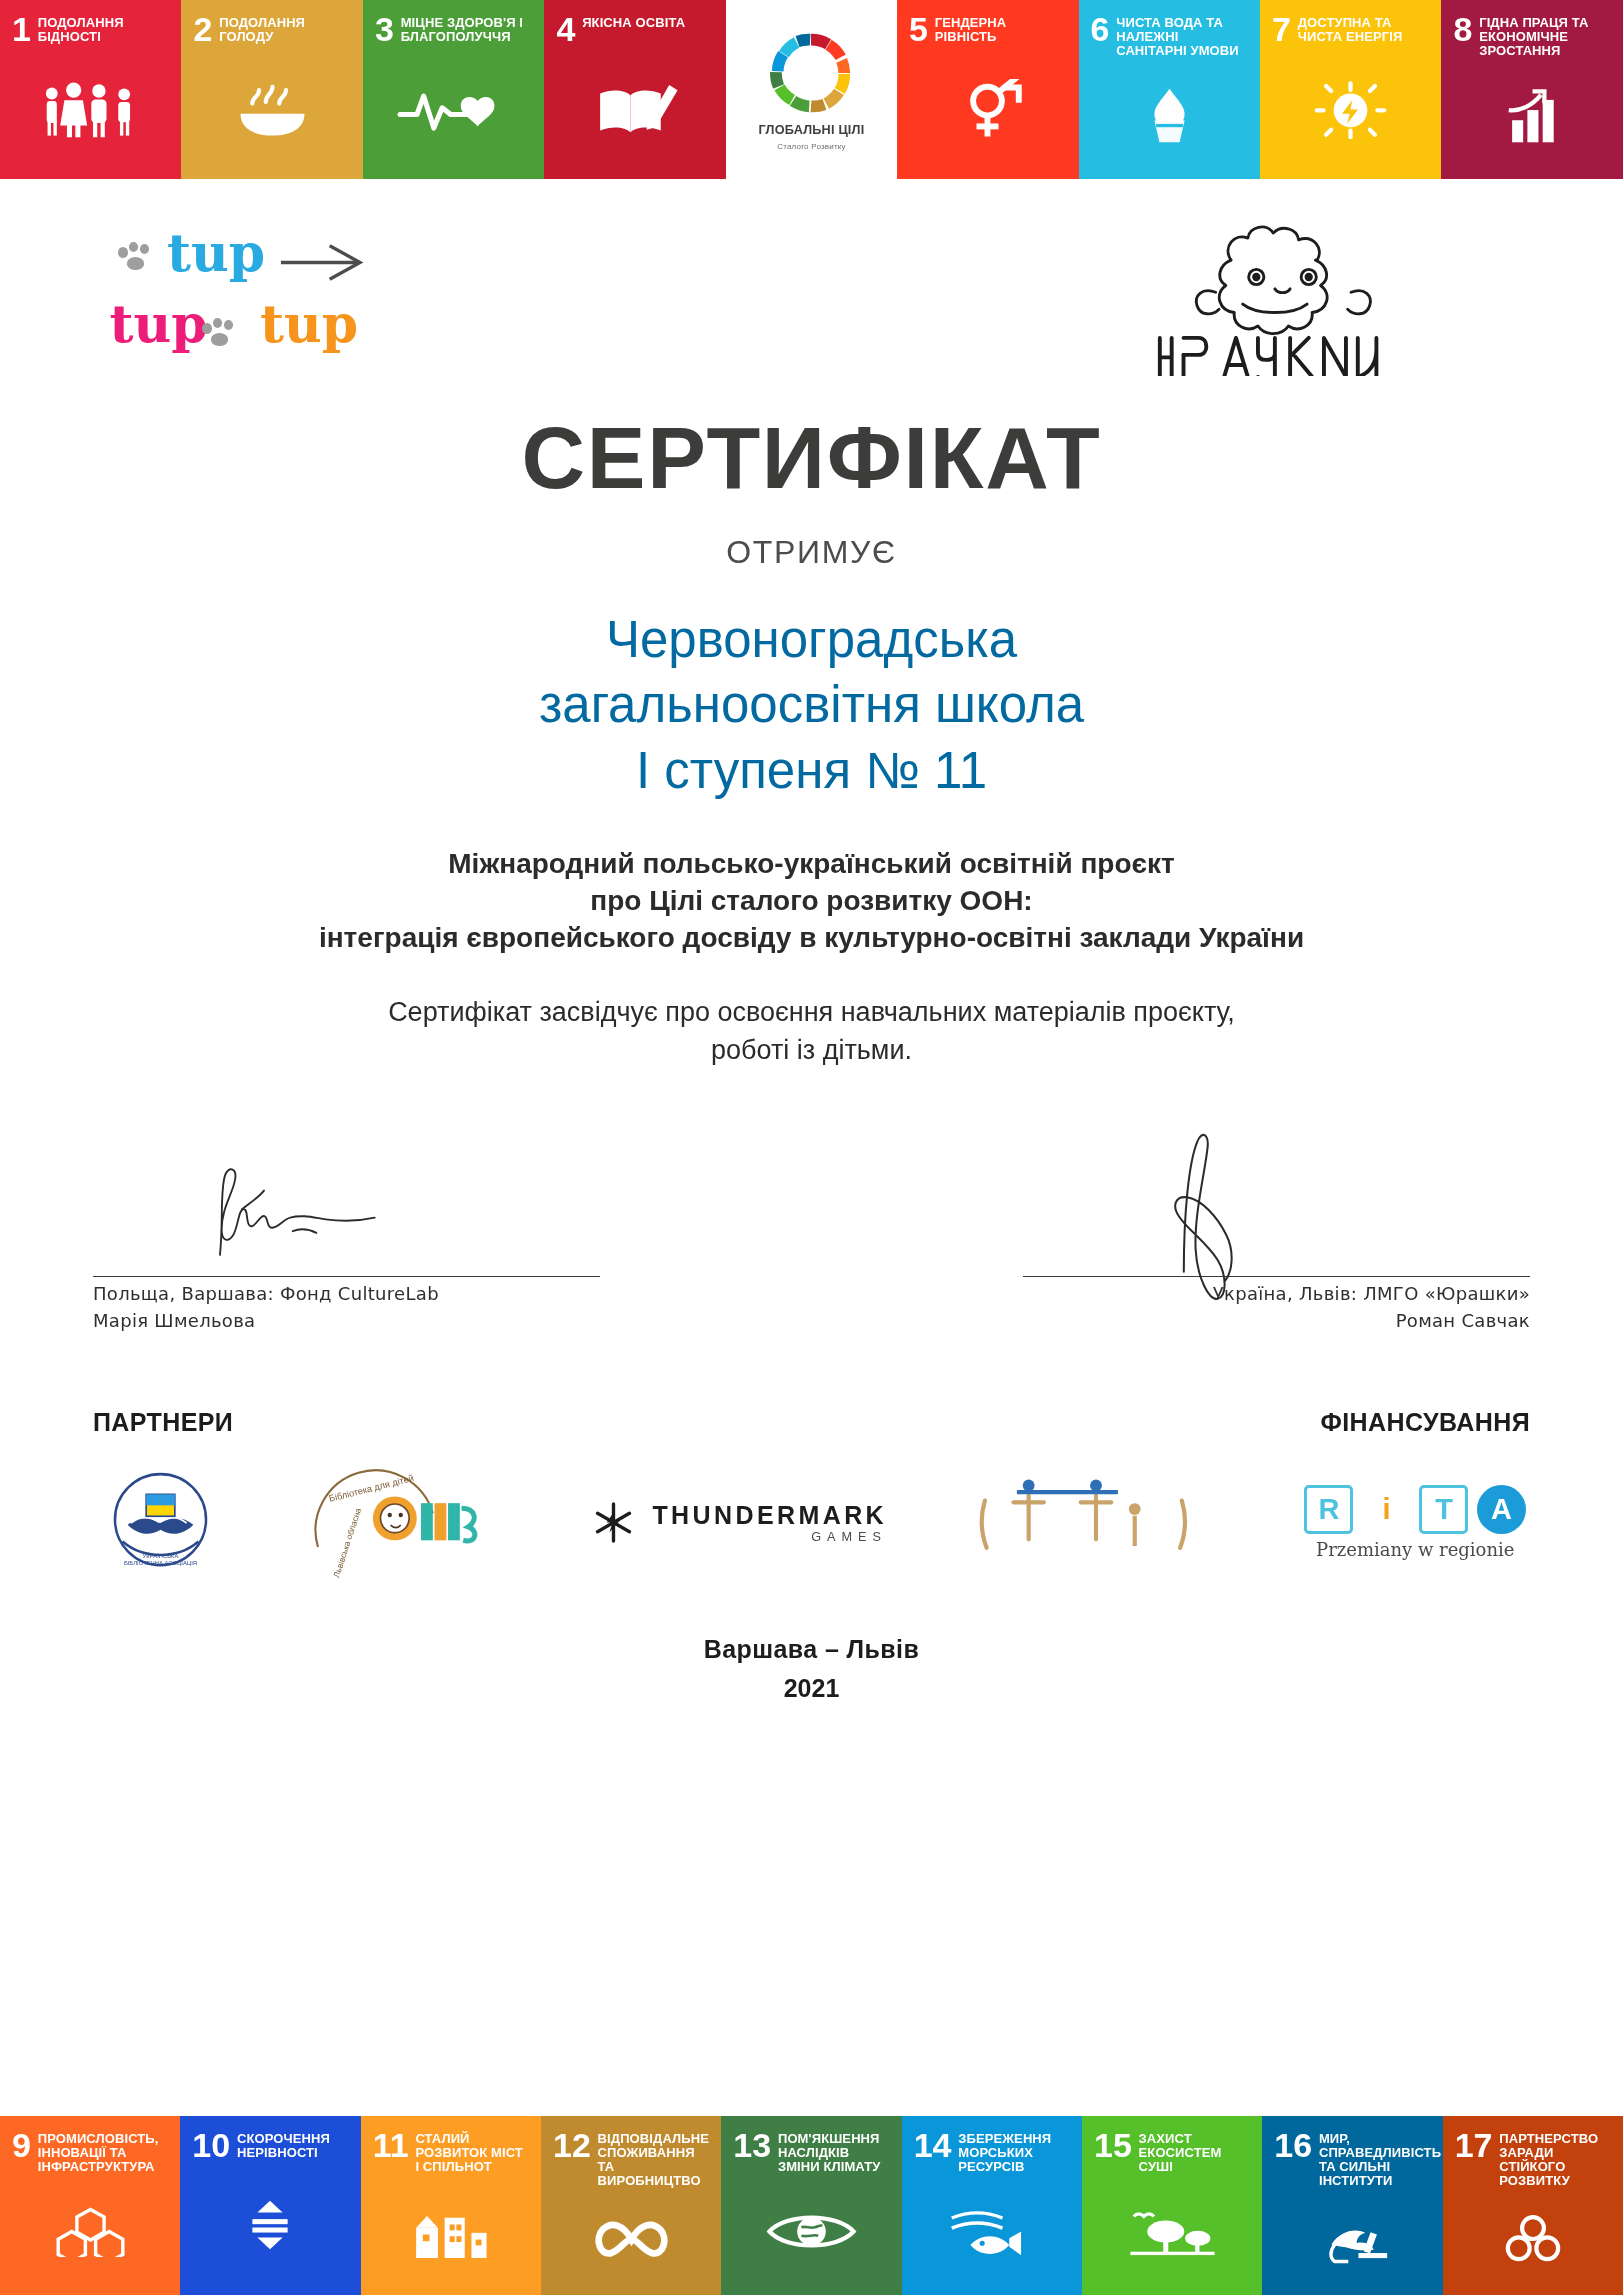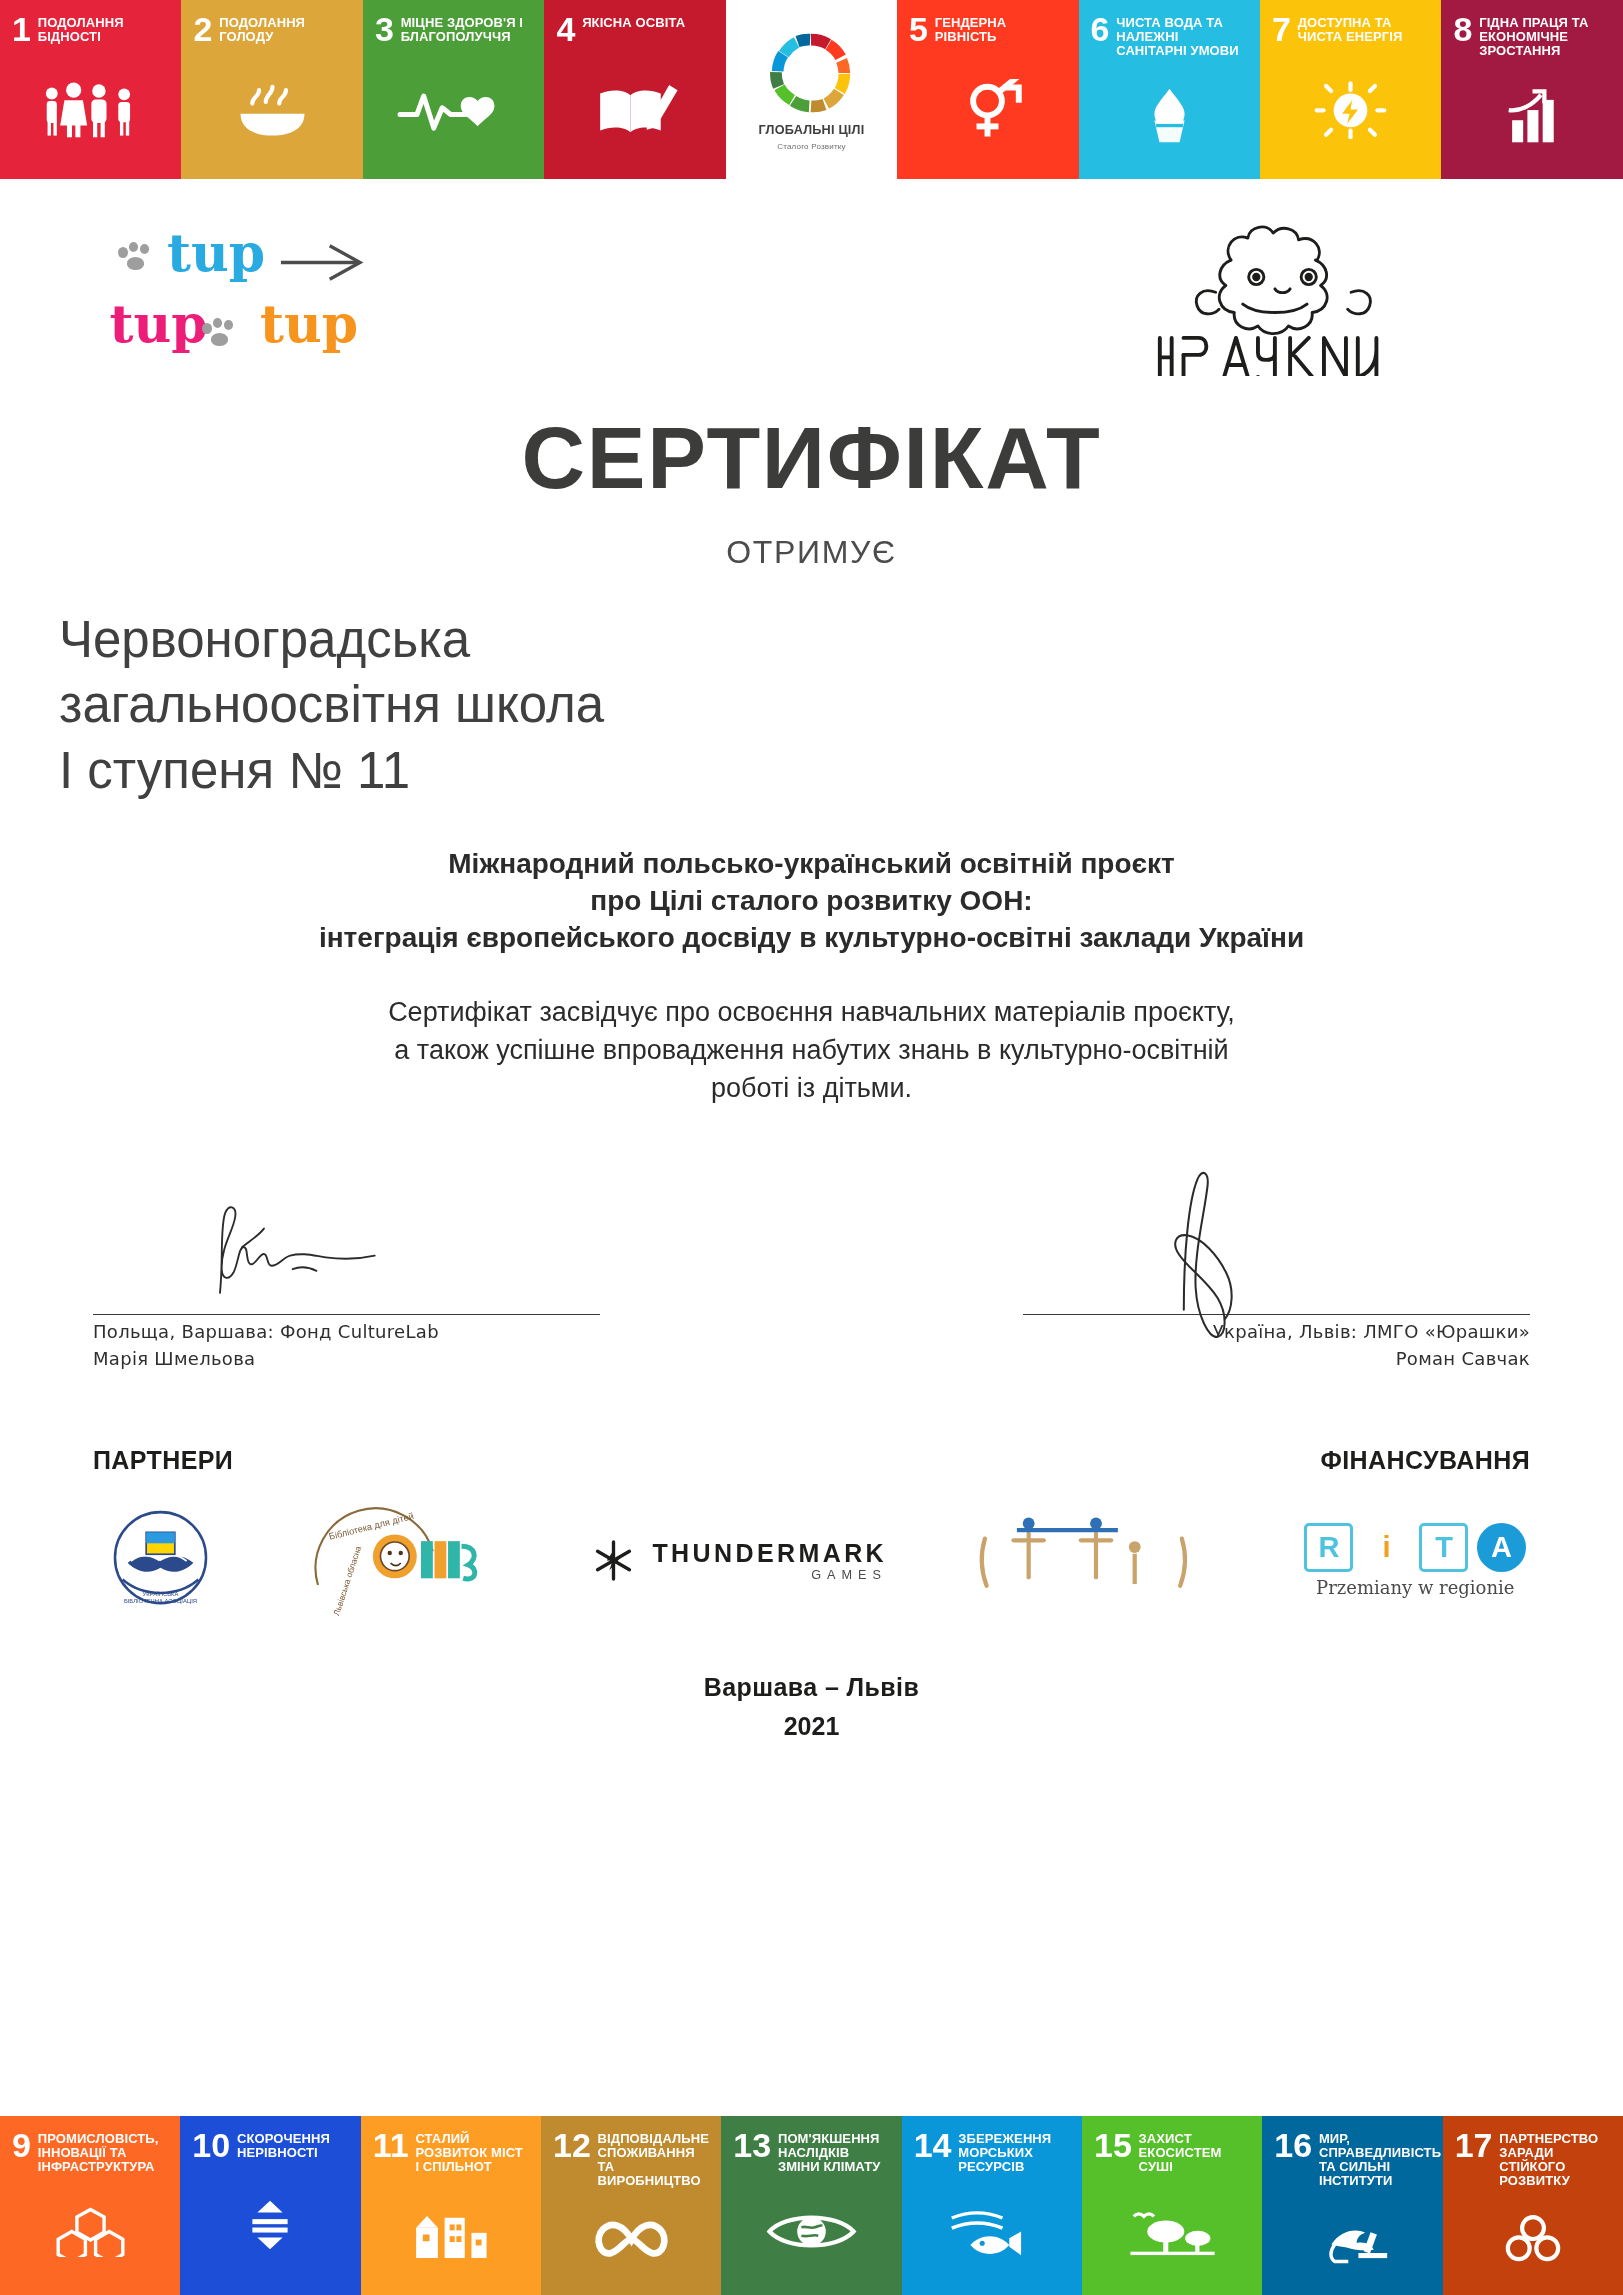--- a/index.html
+++ b/index.html
@@ -120,22 +120,23 @@
     font-family: "Liberation Sans", sans-serif;
   }
   .cert-sub {
     text-align: center;
     font-size: 32px;
     letter-spacing: 1.7px;
     color: #4c4c4c;
     margin-top: 25px;
   }
   .recipient {
+    text-align: center;
     font-size: 51px;
-    color: #404040;
+    color: #0369a1;
     line-height: 1.28;
     margin-top: 36px;
     font-weight: 400;
   }
   .project-lines {
     text-align: center;
     font-size: 28px;
     font-weight: bold;
     color: #2b2b2b;
     line-height: 1.33;
@@ -492,21 +493,20 @@
     </div>
 
     <div class="project-lines">
       <div>Міжнародний польсько-український освітній проєкт</div>
       <div>про Цілі сталого розвитку ООН:</div>
       <div>інтеграція європейського досвіду в культурно-освітні заклади України</div>
     </div>
 
     <div class="statement">
       <div>Сертифікат засвідчує про освоєння навчальних матеріалів проєкту,</div>
-      <div>а також успішне впровадження набутих знань в культурно-освітній</div>
       <div>роботі із дітьми.</div>
     </div>
 
     <div class="signatures">
 
       <div class="sig-block left">
         <div class="sig-art">
           <svg width="440" height="148" viewBox="0 0 520 175">
             <g fill="none" stroke="#2b2b2b" stroke-width="2.2" stroke-linecap="round">
               <path d="M150 150c4-40 0-76 6-94 4-12 14-8 12 4-2 16-16 34-16 60 0 14 8 16 14 6 6-12 6-30 12-30 6 0 2 18 8 20 6 2 10-12 16-12 5 0 3 14 9 14 8 0 14-10 22-12 14-4 28 0 42 2 22 3 40 2 58-2"></path>

